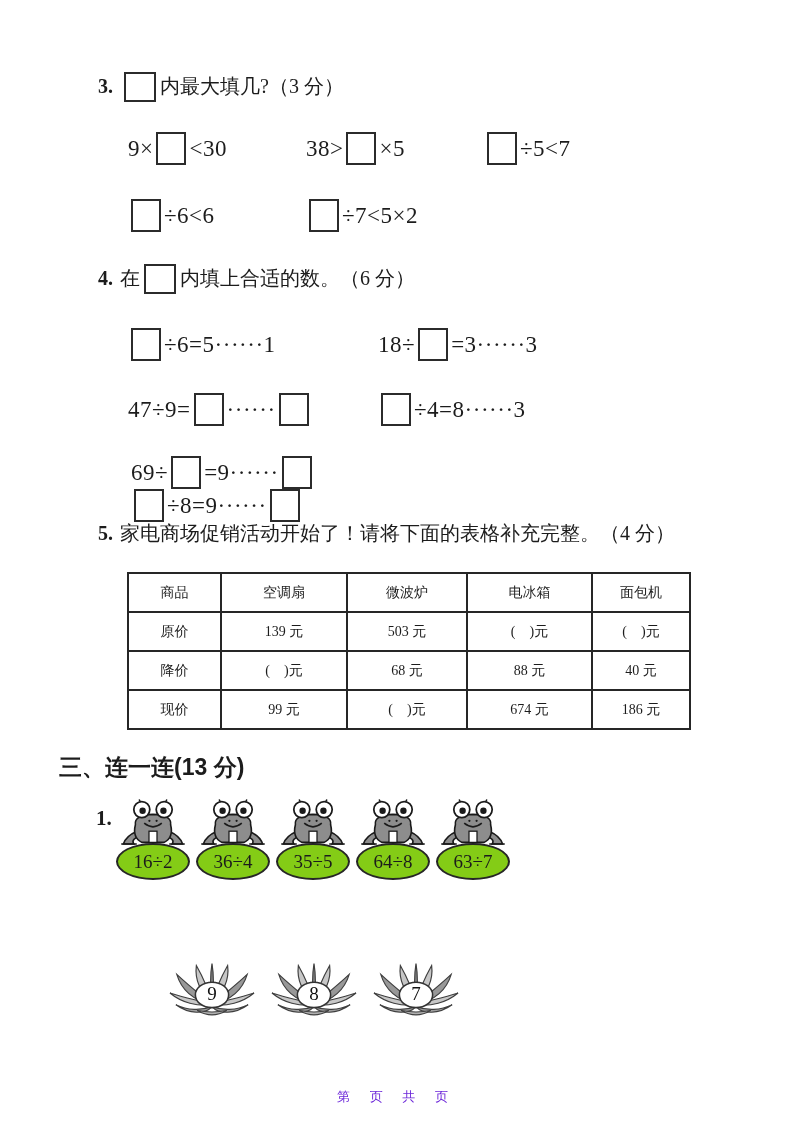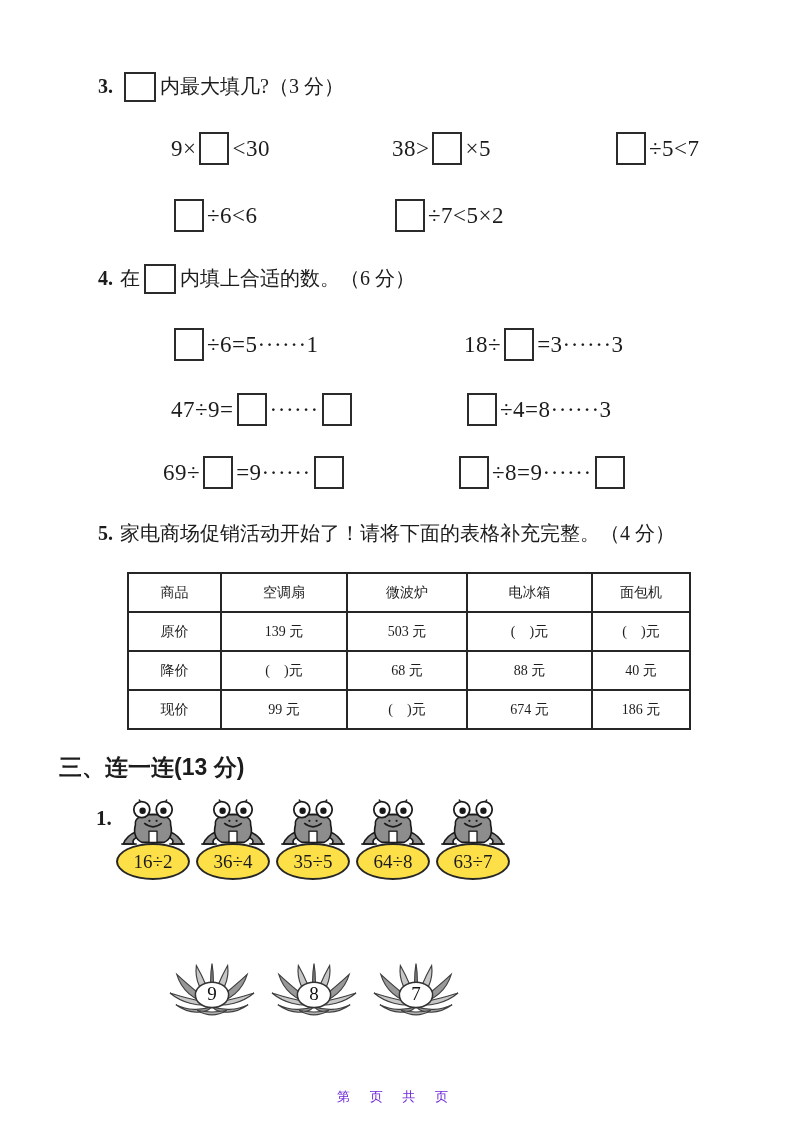--- a/index.html
+++ b/index.html
@@ -14,21 +14,21 @@
     text-decoration:underline;
   }
   .q-title { position:absolute; font-size:20px; white-space:nowrap; }
   .q-num { font-weight:bold; margin-right:7px; }
   .tbox {
     display:inline-block; width:32px; height:30px;
     border:2px solid #2b2b2b; background:#fff;
     vertical-align:-9px; margin:0 4px;
   }
   .row { position:absolute; display:flex; }
-  .expr { font-size:23px; white-space:nowrap; letter-spacing:0.5px;margin-left:43px; }
+  .expr { font-size:23px; white-space:nowrap; letter-spacing:0.5px; }
   .wbox {
     display:inline-block; width:30px; height:33px;
     border:2px solid #2b2b2b; background:#fff;
     vertical-align:-9px; margin:0 3px;
   }
   .q3-row .cell { width:178px; }
   .q4-row .cell1 { width:250px; }
 
   table.price {
     position:absolute; left:127px; top:572px;
@@ -44,21 +44,21 @@
     font-family:"Liberation Sans","DejaVu Sans",sans-serif;
     font-weight:bold; font-size:23px; white-space:nowrap;
   }
   .item-num { position:absolute; left:96px; top:806px; font-size:21px; font-weight:bold; }
 
   .frog-row { position:absolute; left:114px; top:798px; display:flex; gap:2px; }
   .frog-card { width:78px; display:flex; flex-direction:column; align-items:center; }
   .frog-card svg.frog { width:64px; height:52px; margin-bottom:-7px; position:relative; z-index:2; }
   .pad-oval {
     width:74px; height:37px; border:2px solid #262626; border-radius:50%;
-    background:#fde047; display:flex; align-items:center; justify-content:center;
+    background:#84cc16; display:flex; align-items:center; justify-content:center;
     font-size:19px; position:relative; z-index:1; white-space:nowrap;
   }
 
   .lotus-row { position:absolute; left:168px; top:960px; display:flex; gap:14px; }
   .lotus { position:relative; width:88px; height:60px; }
   .lotus svg { width:88px; height:60px; display:block; }
   .lotus-num {
     position:absolute; left:50%; top:56%; transform:translate(-50%,-50%);
     font-size:19px; color:#111;
   }
@@ -91,21 +91,21 @@
     <span class="q-num">4.</span><span>在</span><span class="tbox"></span><span>内填上合适的数。（6 分）</span>
   </div>
   <div class="row q4-row" style="left:128px; top:328px;">
     <span class="cell1 expr"><span class="wbox"></span>÷6=5······1</span>
     <span class="expr">18÷<span class="wbox"></span>=3······3</span>
   </div>
   <div class="row q4-row" style="left:128px; top:393px;">
     <span class="cell1 expr">47÷9=<span class="wbox"></span>······<span class="wbox"></span></span>
     <span class="expr"><span class="wbox"></span>÷4=8······3</span>
   </div>
-  <div class="row q4-row" style="left:120px; top:456px;">
+  <div class="row q4-row" style="left:131px; top:456px;flex-direction:column;">
     <span class="cell1 expr">69÷<span class="wbox"></span>=9······<span class="wbox"></span></span>
     <span class="expr"><span class="wbox"></span>÷8=9······<span class="wbox"></span></span>
   </div>
 
   <div class="q-title" style="left:98px; top:520px;">
     <span class="q-num">5.</span><span>家电商场促销活动开始了！请将下面的表格补充完整。（4 分）</span>
   </div>
   <table class="price">
     <colgroup>
       <col style="width:93px">

